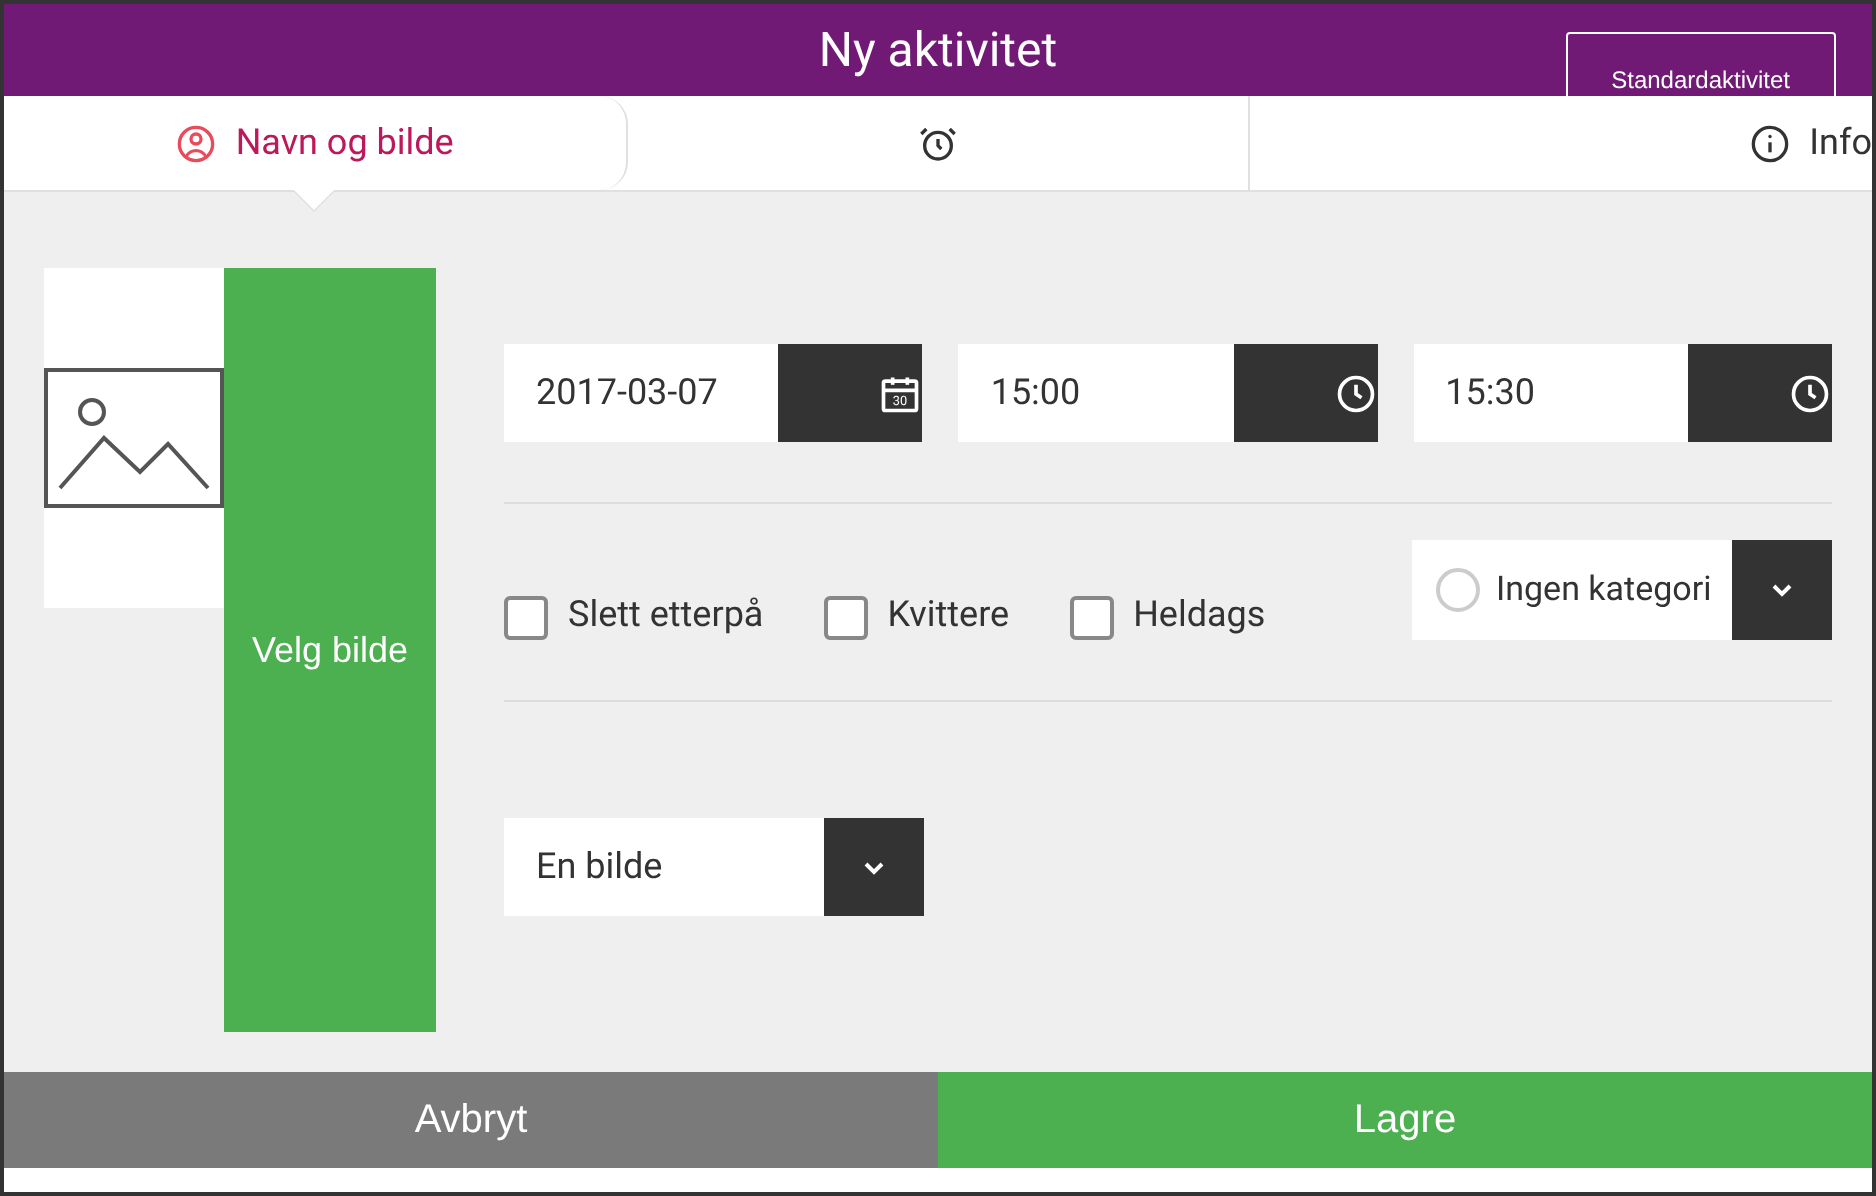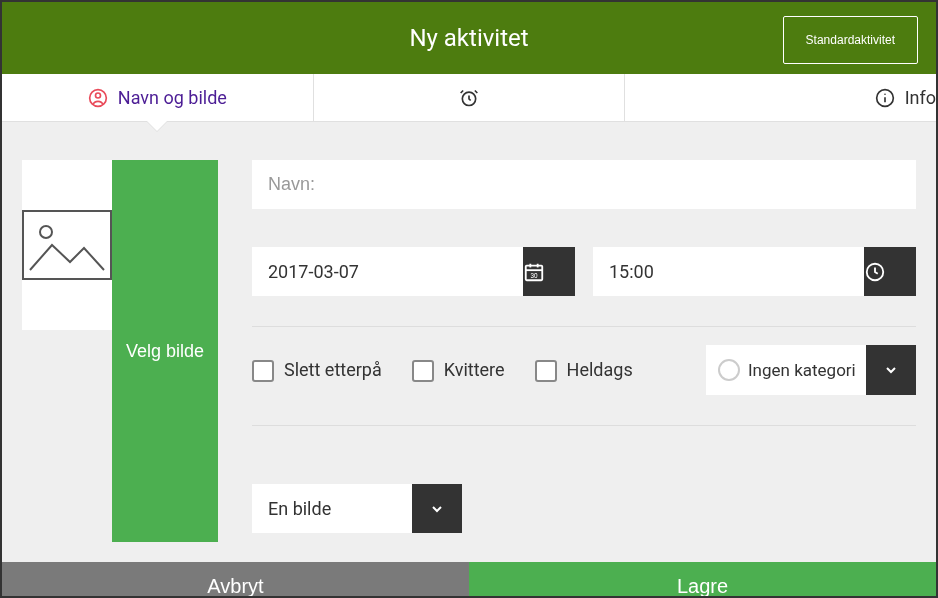--- a/index.html
+++ b/index.html
@@ -5,22 +5,22 @@
     * { box-sizing: border-box; margin: 0; padding: 0; }
     body {
       font-family: -apple-system, BlinkMacSystemFont, "Segoe UI", Roboto, sans-serif;
       background: #fff;
       width: 938px;
       height: 598px;
       overflow: hidden;
       border: 2px solid #333;
     }
     .header {
-      background: #4d7c0f;
-      height: 72px;
+      background: #701a75;
+      height: 46px;
       display: flex;
       align-items: center;
       justify-content: center;
       position: relative;
     }
     .header-title {
       color: #fff;
       font-size: 24px;
       font-weight: 400;
     }
@@ -48,21 +48,21 @@
       align-items: center;
       justify-content: center;
       gap: 10px;
       color: #333;
       font-size: 18px;
       cursor: pointer;
       position: relative;
       border-right: 1px solid #e0e0e0;
     }
     .tab:last-child { border-right: none; justify-content: flex-end; }
-    .tab.active { color: #4c1d95; }
+    .tab.active { color: #be185d; border-radius: 14px; }
     .tab.active::after {
       content: '';
       position: absolute;
       bottom: -10px;
       left: 50%;
       transform: translateX(-50%);
       width: 0;
       height: 0;
       border-left: 10px solid transparent;
       border-right: 10px solid transparent;
@@ -128,35 +128,35 @@
     }
     .field-text {
       flex: 1;
       padding: 14px 16px;
       font-size: 18px;
       color: #333;
       display: flex;
       align-items: center;
     }
     .field-icon {
-      width: 52px;
+      width: 72px;
       background: #333;
       color: #fff;
       display: flex;
       align-items: center;
-      justify-content: flex-start;
+      justify-content: flex-end;
     }
     .divider {
       height: 1px;
       background: #ddd;
       margin: 30px 0 18px 0;
     }
     .checkbox-row {
       display: flex;
-      align-items: center;
+      align-items: flex-end;
       gap: 30px;
     }
     .checkbox-item {
       display: flex;
       align-items: flex-start;
       gap: 10px;
       font-size: 18px;
       color: #333;
     }
     .checkbox-box {
@@ -273,21 +273,20 @@
       <svg width="90" height="70" viewBox="0 0 90 70">
         <rect x="1" y="1" width="88" height="68" fill="none" stroke="#555" stroke-width="2"></rect>
         <circle cx="24" cy="22" r="6" fill="none" stroke="#555" stroke-width="2"></circle>
         <path d="M8 60 L30 35 L48 52 L62 38 L82 60" fill="none" stroke="#555" stroke-width="2"></path>
       </svg>
     </div>
     <button class="choose-image-btn">Velg bilde</button>
   </div>
 
   <div class="right-col">
-    <input class="name-input" type="text" placeholder="Navn:" style="">
 
     <div class="row date-time-row">
       <div class="field">
         <div class="field-text">2017-03-07</div>
         <div class="field-icon">
           <svg width="22" height="22" viewBox="0 0 24 24" fill="#fff">
             <rect x="3" y="5" width="18" height="16" rx="1" fill="none" stroke="#fff" stroke-width="2"></rect>
             <line x1="3" y1="10" x2="21" y2="10" stroke="#fff" stroke-width="2"></line>
             <line x1="8" y1="3" x2="8" y2="7" stroke="#fff" stroke-width="2"></line>
             <line x1="16" y1="3" x2="16" y2="7" stroke="#fff" stroke-width="2"></line>
@@ -297,20 +296,29 @@
       </div>
       <div class="field">
         <div class="field-text">15:00</div>
         <div class="field-icon">
           <svg width="22" height="22" viewBox="0 0 24 24" fill="none" stroke="#fff" stroke-width="2">
             <circle cx="12" cy="12" r="9"></circle>
             <path d="M12 7v5l3 2"></path>
           </svg>
         </div>
       </div>
+      <div class="field">
+        <div class="field-text">15:30</div>
+        <div class="field-icon">
+          <svg width="22" height="22" viewBox="0 0 24 24" fill="none" stroke="#fff" stroke-width="2">
+            <circle cx="12" cy="12" r="9"></circle>
+            <path d="M12 7v5l3 2"></path>
+          </svg>
+        </div>
+      </div>
     </div>
 
     <div class="divider"></div>
 
     <div class="checkbox-row">
       <div class="checkbox-item">
         <div class="checkbox-box"></div>
         <span class="checkbox-label">Slett etterpå</span>
       </div>
       <div class="checkbox-item">

